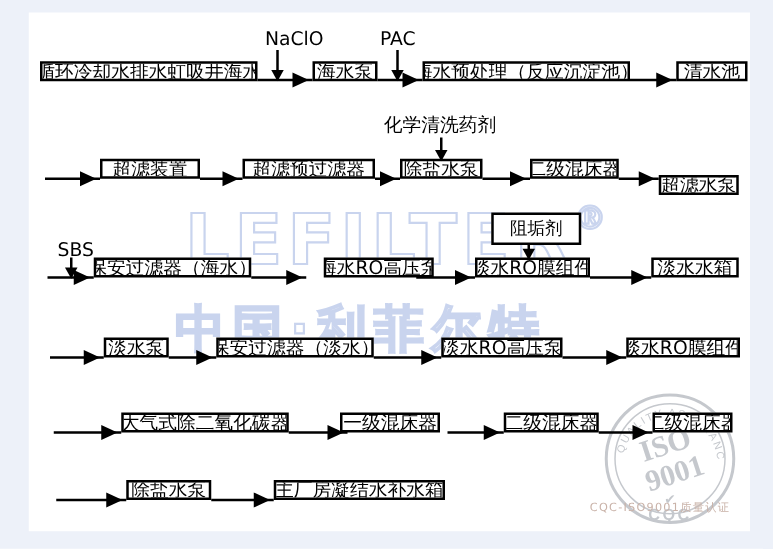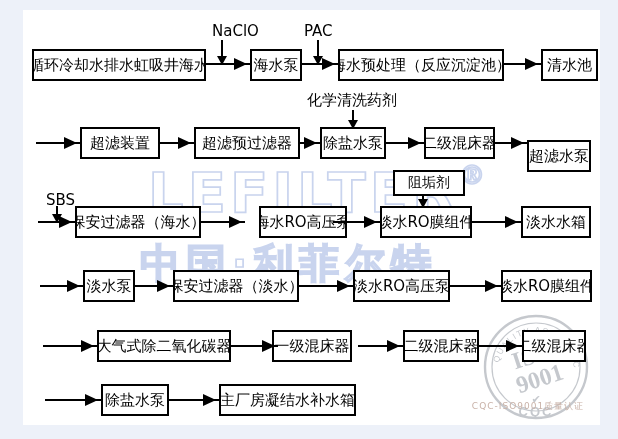--- a/index.html
+++ b/index.html
@@ -6,21 +6,21 @@
   body{
     width:618px;height:439px;position:relative;overflow:hidden;
     background:#edf1f9;
     font-family:"DejaVu Sans","Liberation Sans",sans-serif;
   }
   .canvas{
     position:absolute;left:23px;top:10px;width:577px;height:415px;
     background:#ffffff;
   }
   .node{
-    position:absolute;height:32px;box-sizing:border-box;
+    position:absolute;height:16px;box-sizing:border-box;
     border:2px solid #000;background:#fff;z-index:3;
     display:flex;align-items:center;justify-content:center;
     font-size:15px;color:#000;white-space:nowrap;overflow:hidden;
   }
   .node.small{height:26px;font-size:14px;}
   .arrow{position:absolute;height:2px;background:#000;z-index:4;}
   .arrow::after{
     content:"";position:absolute;right:3px;top:-5px;width:0;height:0;
     border-left:13px solid #000;border-top:6px solid transparent;border-bottom:6px solid transparent;
   }

